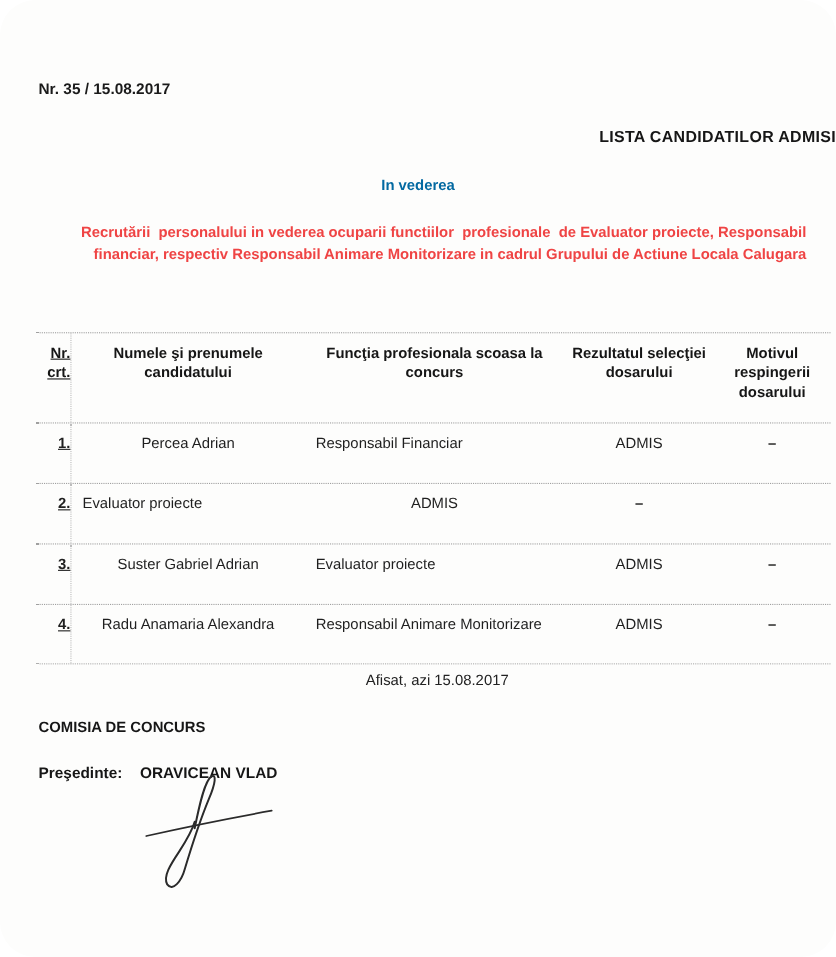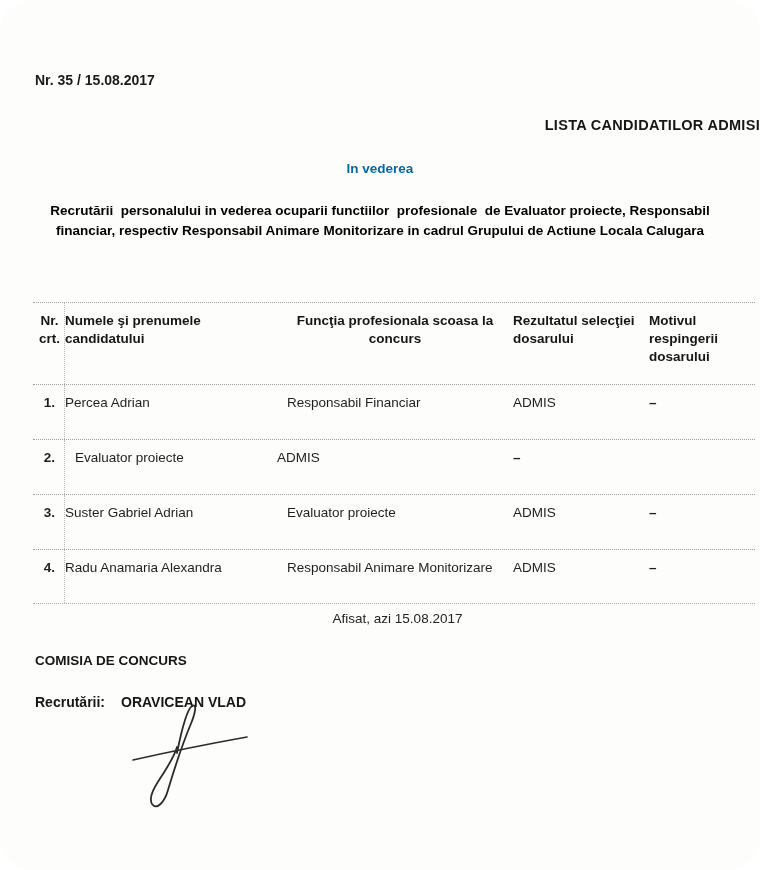--- a/index.html
+++ b/index.html
@@ -36,26 +36,26 @@
   .doc-subtitle {
     margin-top: 28px;
     text-align: center;
     font-size: 13.5px;
     font-weight: bold;
     color: #0369a1;
   }
   .doc-paragraph {
     margin: 25px auto 0 auto;
     width: 706px;
-    text-align: center;
+    text-align: right;
     font-size: 13.5px;
     font-weight: bold;
     line-height: 1.5;
     white-space: pre-wrap;
-    color: #000000;
+    color: #ef4444;
   }
   .table {
     margin: 60px 0 0 33px;
     width: 722px;
   }
   .t-row {
     display: grid;
     grid-template-columns: 32px 212px 236px 136px 106px;
     border-top: 1px dotted #9f9f9f;
     min-height: 55px;
@@ -67,26 +67,27 @@
   .t-row.t-last {
     border-bottom: 1px dotted #adadad;
   }
   .c {
     padding-top: 9px;
     font-size: 13.5px;
     line-height: 1.35;
     box-sizing: border-box;
   }
   .c0 {
-    text-align: center;
+    text-align: right;
     padding-left: 2px;
     border-right: 1px dotted #bcbcbc;
     font-weight: bold;
+    text-decoration: underline;
   }
-  .c1, .c3, .c4 { text-align: left; }
+  .c1, .c3, .c4 { text-align: center; }
   .t-header .c {
     font-weight: bold;
     color: #161616;
   }
   .t-header .c2 { text-align: center; }
   .t-body .c2 {
     text-align: left;
     padding-left: 10px;
   }
   .t-body .c4 { font-weight: bold; }
@@ -169,21 +170,21 @@
       <div class="c c4">–</div>
     </div>
 
   </div>
 
   <div class="afisat">Afisat, azi 15.08.2017</div>
 
   <div class="comisia">COMISIA DE CONCURS</div>
 
   <div class="presedinte">
-    <span>Recrutării:</span><span class="pname">ORAVICEAN VLAD</span>
+    <span>Preşedinte:</span><span class="pname">ORAVICEAN VLAD</span>
   </div>
 
   <svg class="signature" width="122" height="120" viewBox="0 0 122 120" xmlns="http://www.w3.org/2000/svg">
     <path d="M 3 62 C 34 55 78 46 117 39" fill="none" stroke="#2b2b2b" stroke-width="1.6" stroke-linecap="round"></path>
     <path d="M 47 55 C 51 35 56 12 62 8 C 67 5 66 14 60 28 C 53 45 44 72 38 92 C 35 103 27 113 22 106 C 18 99 25 88 33 76 C 40 65 45 56 47 49" fill="none" stroke="#2b2b2b" stroke-width="1.8" stroke-linecap="round" stroke-linejoin="round"></path>
   </svg>
 
 </div>
 
 </body></html>

